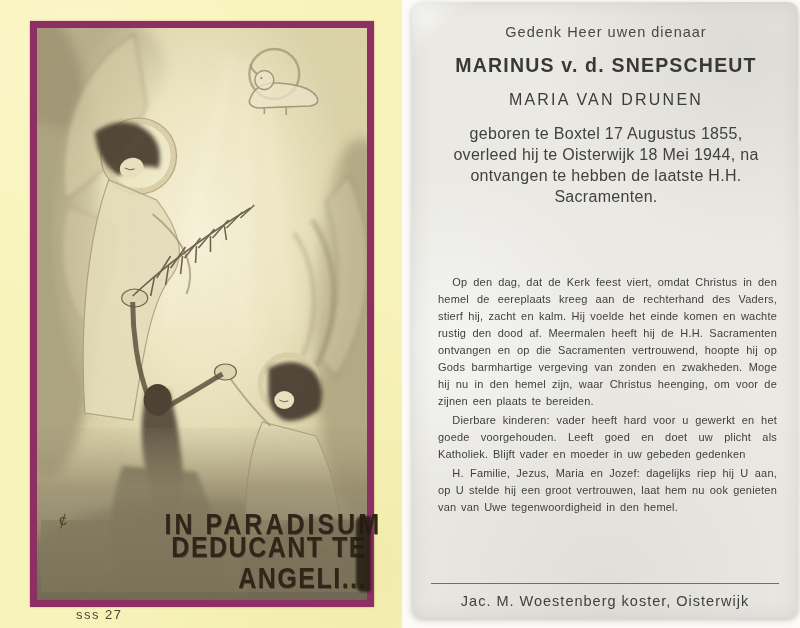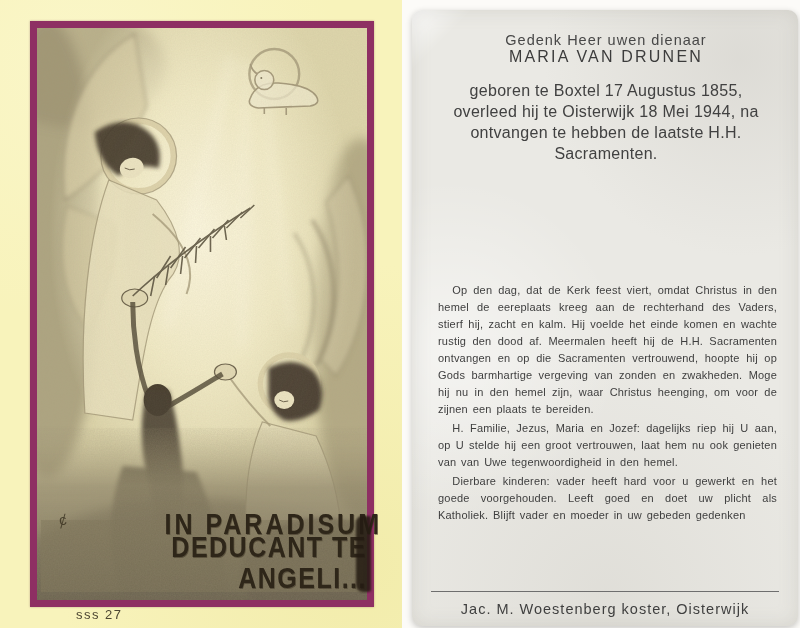--- a/index.html
+++ b/index.html
@@ -42,36 +42,36 @@
     position:absolute;left:22px;bottom:72px;
     font-size:15px;color:#38301f;opacity:.8;transform:rotate(-8deg);
   }
   .footer-code{
     position:absolute;left:28px;top:607px;
     font-size:13px;letter-spacing:1.5px;color:#4d4733;margin-left:48px;
   }
 
   
   .right-card{
-    position:absolute;left:412px;top:10px;width:386px;height:616px;
+    position:absolute;left:412px;top:2px;width:386px;height:616px;
     background:#eae9e4;
     background-image:
       radial-gradient(circle at 85% 8%, rgba(210,208,202,.55) 0%, rgba(210,208,202,0) 30%),
       radial-gradient(circle at 10% 55%, rgba(255,255,255,.5) 0%, rgba(255,255,255,0) 35%),
       radial-gradient(circle at 50% 95%, rgba(214,212,205,.5) 0%, rgba(214,212,205,0) 40%),
       linear-gradient(135deg, rgba(255,255,255,.9) 0%, rgba(255,255,255,0) 6%);
     border-radius:10px;
     box-shadow:0 2px 6px rgba(0,0,0,.22), inset 0 0 18px rgba(160,155,145,.25);
     color:#414141;
   }
   .rc-head{padding:22px 24px 0 26px;text-align:center;}
   .dedication{font-size:14.5px;letter-spacing:1px;color:#474747;}
   .deceased-name{margin-top:14px;font-size:19.5px;font-weight:700;letter-spacing:1.2px;color:#383838;}
   .relation{margin-top:18px;font-size:13.5px;letter-spacing:1.2px;}
-  .spouse-name{font-size:16px;letter-spacing:2.2px;color:#3c3c3c;}
+  .spouse-name{margin-top:14px;font-size:16px;letter-spacing:2.2px;color:#3c3c3c;}
   .vitals{margin-top:14px;font-size:16px;line-height:21px;letter-spacing:.3px;}
   .jubilee{font-size:14px;line-height:21px;letter-spacing:.2px;}
   .rc-body{
     position:absolute;left:26px;right:21px;top:272px;
     font-size:11px;line-height:17px;text-align:justify;
     letter-spacing:.2px;word-spacing:1.5px;color:#3e3e3e;
   }
   .rc-body p{margin:0 0 2px 0;text-indent:1.3em;}
   .rc-footer{position:absolute;left:0;right:0;bottom:9px;text-align:center;}
   .rc-rule{width:90%;margin:0 auto 8px auto;border-top:1.6px solid #6e6e6e;}
@@ -196,28 +196,29 @@
 
       <div class="ink-blotch"></div>
     </div>
 
     <div class="footer-code">sss 27</div>
   </div>
 
   <div class="right-card">
     <div class="rc-head">
       <div class="dedication">Gedenk Heer uwen dienaar</div>
+      <div class="deceased-name">MARINUS v. d. SNEPSCHEUT</div>
       <div class="spouse-name">MARIA VAN DRUNEN</div>
       <div class="vitals">geboren te Boxtel 17 Augustus 1855, overleed hij te Oisterwijk 18 Mei 1944, na ontvangen te hebben de laatste H.H. Sacramenten.</div>
     </div>
 
     <div class="rc-body">
       <p>Op den dag, dat de Kerk feest viert, omdat Christus in den hemel de eereplaats kreeg aan de rechterhand des Vaders, stierf hij, zacht en kalm. Hij voelde het einde komen en wachte rustig den dood af. Meermalen heeft hij de H.H. Sacramenten ontvangen en op die Sacramenten vertrouwend, hoopte hij op Gods barmhartige vergeving van zonden en zwakheden. Moge hij nu in den hemel zijn, waar Christus heenging, om voor de zijnen een plaats te bereiden.</p>
+      <p>Dierbare kinderen: vader heeft hard voor u gewerkt en het goede voorgehouden. Leeft goed en doet uw plicht als Katholiek. Blijft vader en moeder in uw gebeden gedenken</p>
       <p>H. Familie, Jezus, Maria en Jozef: dagelijks riep hij U aan, op U stelde hij een groot vertrouwen, laat hem nu ook genieten van van Uwe tegenwoordigheid in den hemel.</p>
-      <p>Dierbare kinderen: vader heeft hard voor u gewerkt en het goede voorgehouden. Leeft goed en doet uw plicht als Katholiek. Blijft vader en moeder in uw gebeden gedenken</p>
     </div>
 
     <div class="rc-footer">
       <div class="rc-rule"></div>
       <div class="colophon">Jac. M. Woestenberg koster, Oisterwijk</div>
     </div>
   </div>
 
 </div>
 

